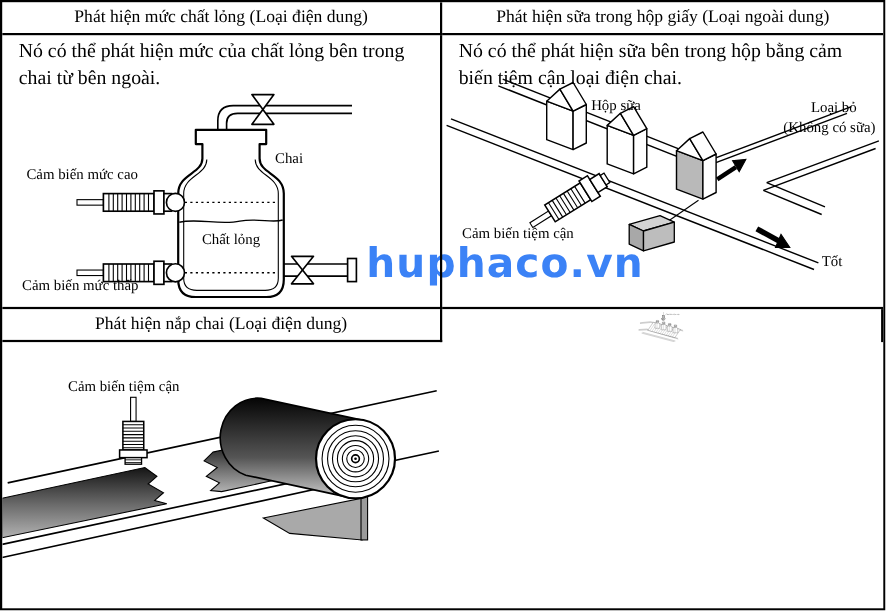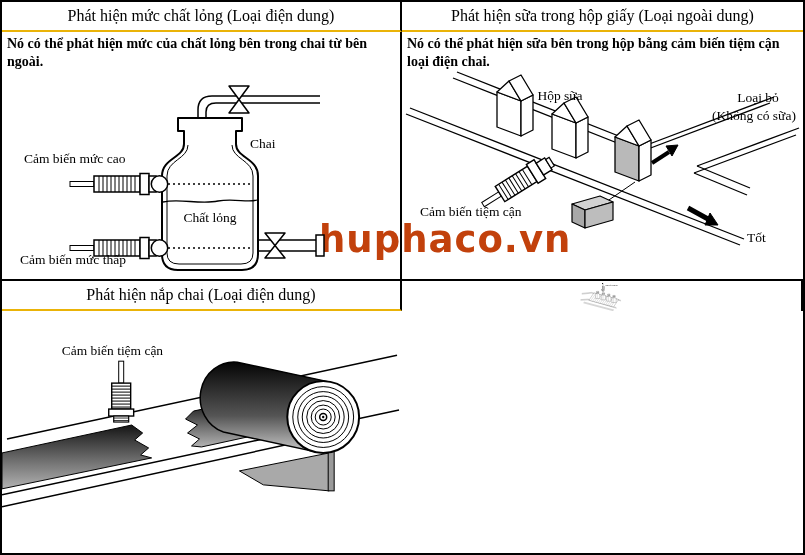--- a/index.html
+++ b/index.html
@@ -1,28 +1,28 @@
 <!DOCTYPE html>
 <html><head>
 <meta charset="utf-8">
 <style>
   html,body{margin:0;padding:0;background:#fff;}
   .page{position:relative;width:805px;height:555px;border:2px solid #000;box-sizing:border-box;
         background:#fff;font-family:"Liberation Serif",serif;color:#000;overflow:hidden;}
-  .watermark{position:absolute;left:317px;top:216px;font-family:"DejaVu Sans",sans-serif;
-        font-weight:bold;font-size:37px;letter-spacing:1px;color:#c2410c;z-index:0;pointer-events:none;}
+  .watermark{position:absolute;left:331px;top:216px;font-family:"DejaVu Sans",sans-serif;
+        font-weight:bold;font-size:37px;letter-spacing:1px;color:#3b82f6;z-index:0;pointer-events:none;}
   .grid{position:relative;display:grid;grid-template-columns:400px 401px;
         grid-template-rows:30px 249px 30px 242px;width:801px;height:551px;}
   .cell{box-sizing:border-box;background:transparent;}
   .col1{border-right:2px solid #000;}
-  .hdr{border-bottom:2px solid #eab308;display:flex;align-items:center;justify-content:center;
+  .hdr{border-bottom:2px solid #000000;display:flex;align-items:center;justify-content:center;
        font-size:16px;}
   .rowcut{border-bottom:2px solid #000;}
   .body{position:relative;overflow:hidden;}
-  .desc{position:absolute;top:3px;left:5px;right:2px;font-size:14px;line-height:1.32;z-index:2;font-weight:bold;}
+  .desc{position:absolute;top:3px;left:15px;right:2px;font-size:18px;line-height:1.32;z-index:2;}
   .body svg{position:absolute;left:0;top:0;width:100%;height:100%;z-index:1;}
   svg line,svg path,svg polygon,svg polyline,svg rect,svg circle,svg ellipse{vector-effect:none;}
   svg text{font-family:"Liberation Serif",serif;font-size:13.5px;fill:#000;}
 </style>
 </head>
 <body>
 
 <div class="page">
   <div class="watermark">huphaco.vn</div>
 

